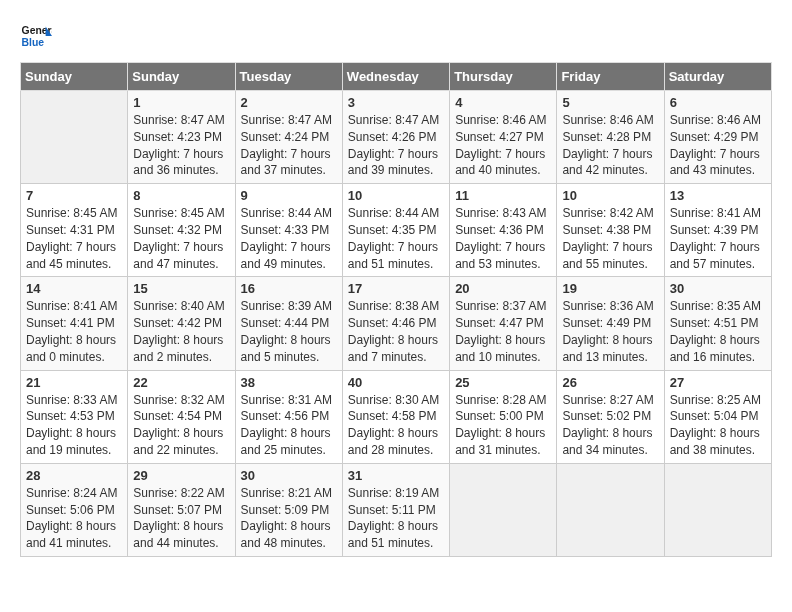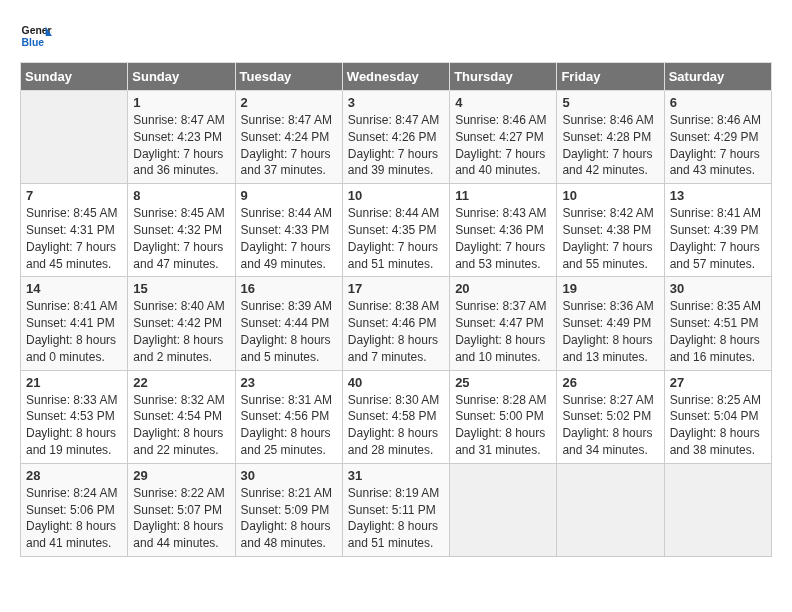--- a/index.html
+++ b/index.html
@@ -203,21 +203,21 @@
       <tr>
         <td>
           <span class="day-number">21</span>
           <div class="day-info">Sunrise: 8:33 AM<br>Sunset: 4:53 PM<br>Daylight: 8 hours<br>and 19 minutes.</div>
         </td>
         <td>
           <span class="day-number">22</span>
           <div class="day-info">Sunrise: 8:32 AM<br>Sunset: 4:54 PM<br>Daylight: 8 hours<br>and 22 minutes.</div>
         </td>
         <td>
-          <span class="day-number">23</span>
+          <span class="day-number">38</span>
           <div class="day-info">Sunrise: 8:31 AM<br>Sunset: 4:56 PM<br>Daylight: 8 hours<br>and 25 minutes.</div>
         </td>
         <td>
           <span class="day-number">40</span>
           <div class="day-info">Sunrise: 8:30 AM<br>Sunset: 4:58 PM<br>Daylight: 8 hours<br>and 28 minutes.</div>
         </td>
         <td>
           <span class="day-number">25</span>
           <div class="day-info">Sunrise: 8:28 AM<br>Sunset: 5:00 PM<br>Daylight: 8 hours<br>and 31 minutes.</div>
         </td>

